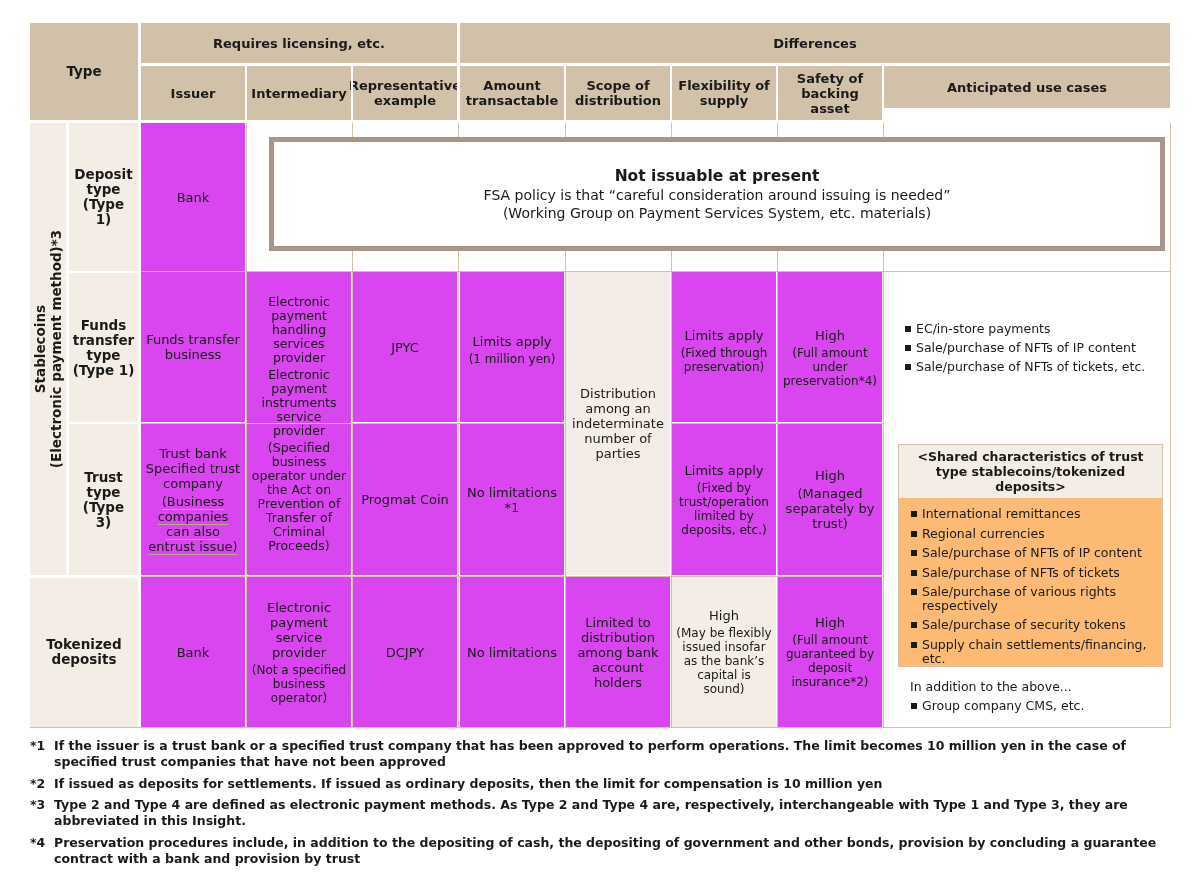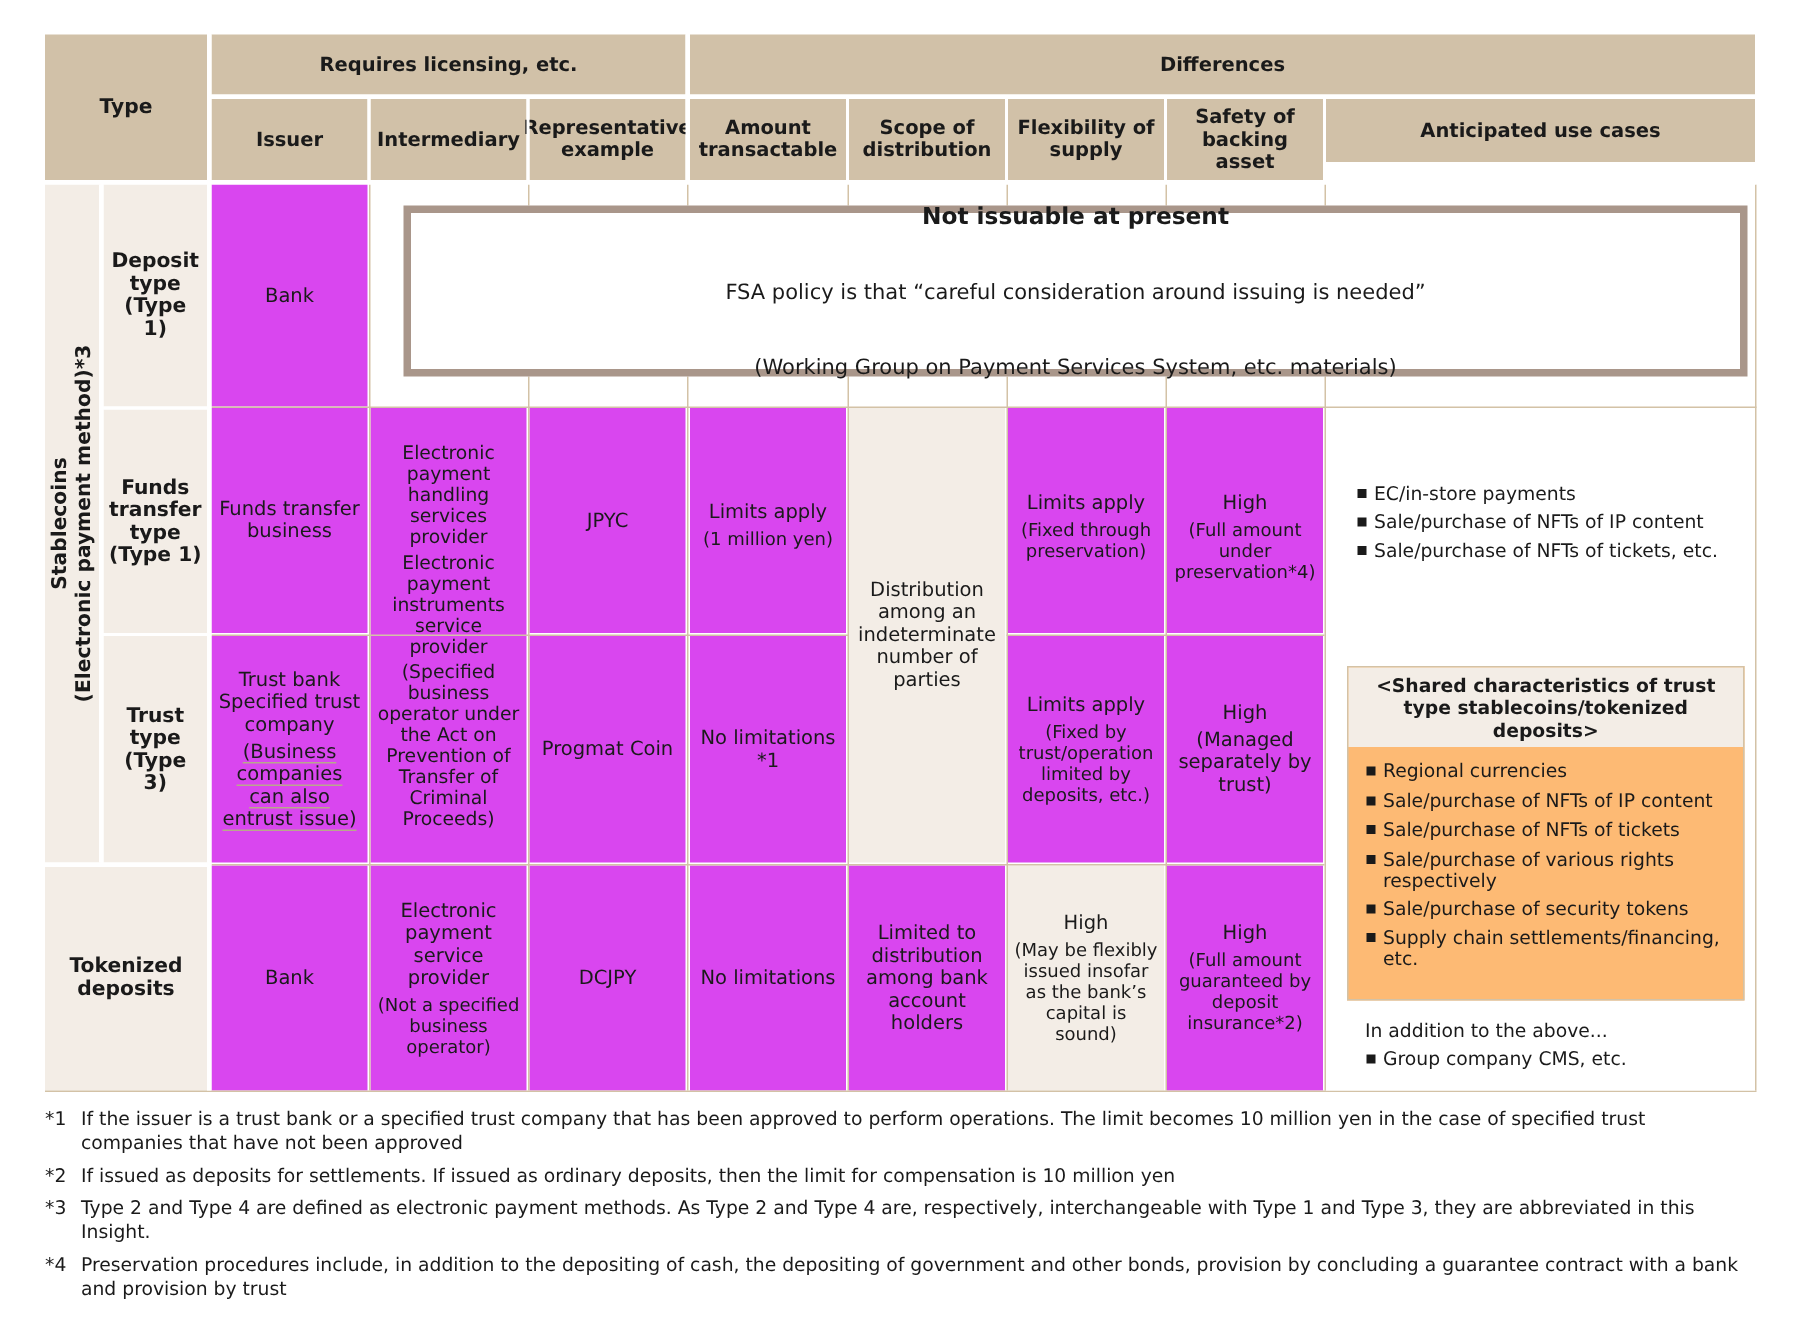--- a/index.html
+++ b/index.html
@@ -23,22 +23,22 @@
   .ul { text-decoration: underline; text-decoration-color: #b9a88c; text-underline-offset: 3px; }
   .bullets { list-style: none; margin: 0; padding: 0; text-align: left; font-size: 12.5px; line-height: 19px; }
   .bullets li { position: relative; padding-left: 12px; }
   .bullets li::before { content: ""; position: absolute; left: 1px; top: 7px; width: 6px; height: 6px; background: #1a1a1a; }
   .shared-box { border: 1px solid #d3c2a6; background: #fdba74; }
   .shared-title { background: #f3ede6; font-weight: bold; font-size: 12.5px; line-height: 15px;
                   text-align: center; padding: 4px 4px; }
   .notice { border: 5px solid #a9968a; background: #ffffff; display: flex; flex-direction: column;
             align-items: center; justify-content: center; text-align: center; }
   .notice .t1 { font-weight: bold; font-size: 15.5px; line-height: 19px; }
-  .notice .t2 { font-size: 14px; line-height: 18px; margin-top: 32px; }
-  .footnote { font-size: 12.5px; line-height: 16px; position: absolute; left: 30px; width: 1140px; }
+  .notice .t2 { font-size: 14px; line-height: 18px; }
+  .footnote { font-size: 12.5px; line-height: 16px; position: absolute; left: 30px; width: 1140px; font-weight: bold; }
   .footnote .mark { display: inline-block; width: 24px; }
   .footnote .body { display: inline-block; width: 1110px; vertical-align: top; }
 </style>
 </head>
 <body>
 
 <div class="abs hdr" style="left:30px;top:23px;width:108px;height:97px;font-size:13.5px;">Type</div>
 <div class="abs hdr" style="left:141px;top:23px;width:316px;height:40px;">Requires licensing, etc.</div>
 <div class="abs hdr" style="left:460px;top:23px;width:710px;height:40px;">Differences</div>
 
@@ -184,20 +184,21 @@
 <div class="abs notice" style="left:269px;top:137px;width:896px;height:114px;">
   <div class="t1">Not issuable at present</div>
   <div class="t2">FSA policy is that “careful consideration around issuing is needed”</div>
   <div class="t2">(Working Group on Payment Services System, etc. materials)</div>
 </div>
 
 <div class="abs" style="left:884px;top:424px;width:286px;height:303px;background:#fff;"></div>
 <div class="abs shared-box" style="left:898px;top:444px;width:265px;height:223px;">
   <div class="shared-title">&lt;Shared characteristics of trust type stablecoins/tokenized deposits&gt;</div>
   <ul class="bullets" style="padding:6px 10px 0 11px;line-height:19.5px;">
+    <li>International remittances</li>
     <li>Regional currencies</li>
     <li>Sale/purchase of NFTs of IP content</li>
     <li>Sale/purchase of NFTs of tickets</li>
     <li style="line-height:14px;padding-top:3px;padding-bottom:2px;">Sale/purchase of various rights respectively</li>
     <li>Sale/purchase of security tokens</li>
     <li style="line-height:14px;padding-top:3px;">Supply chain settlements/financing, etc.</li>
   </ul>
 </div>
 <div class="abs" style="left:910px;top:678px;width:250px;font-size:12.5px;line-height:18px;">
   <div>In addition to the above...</div>

